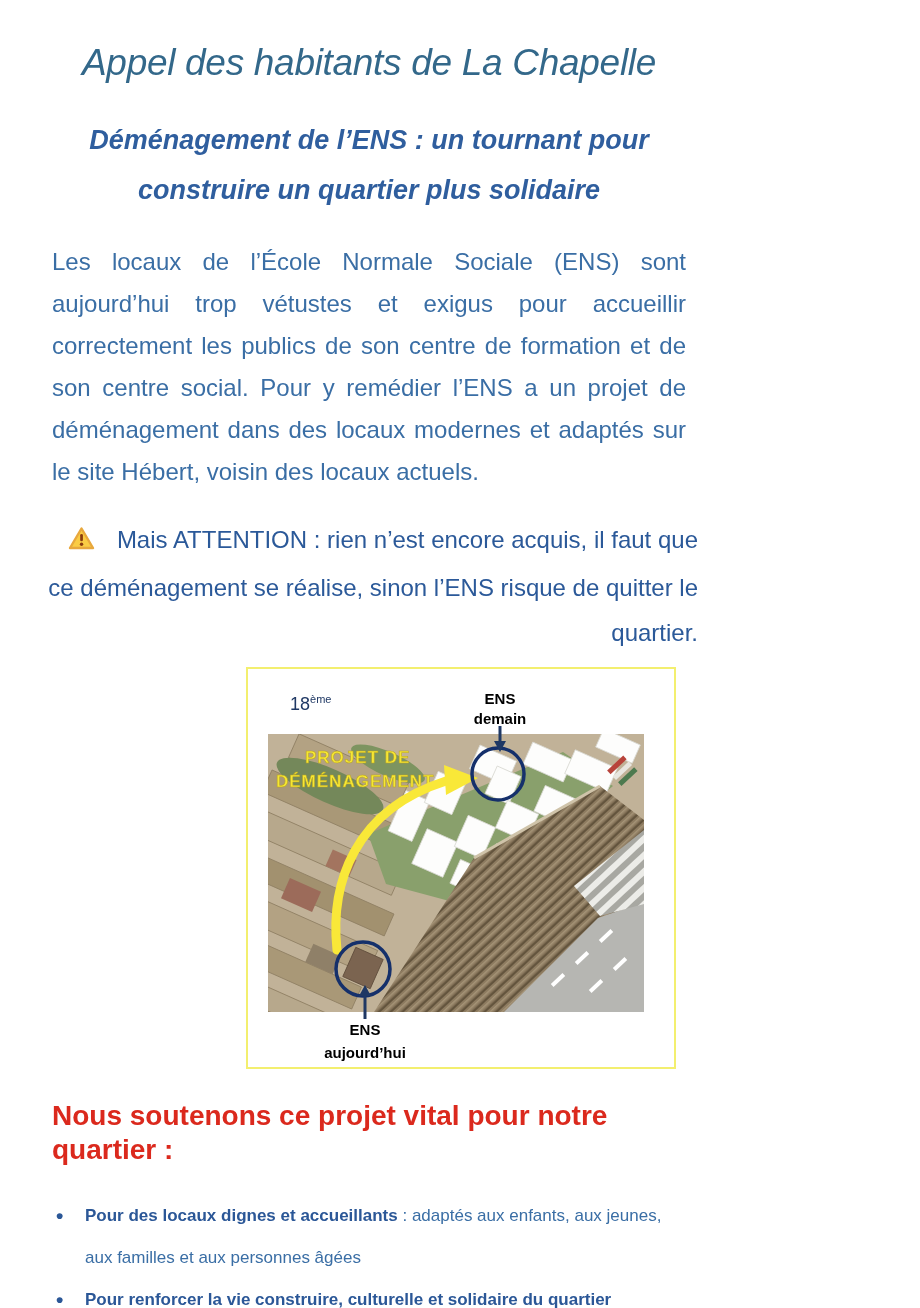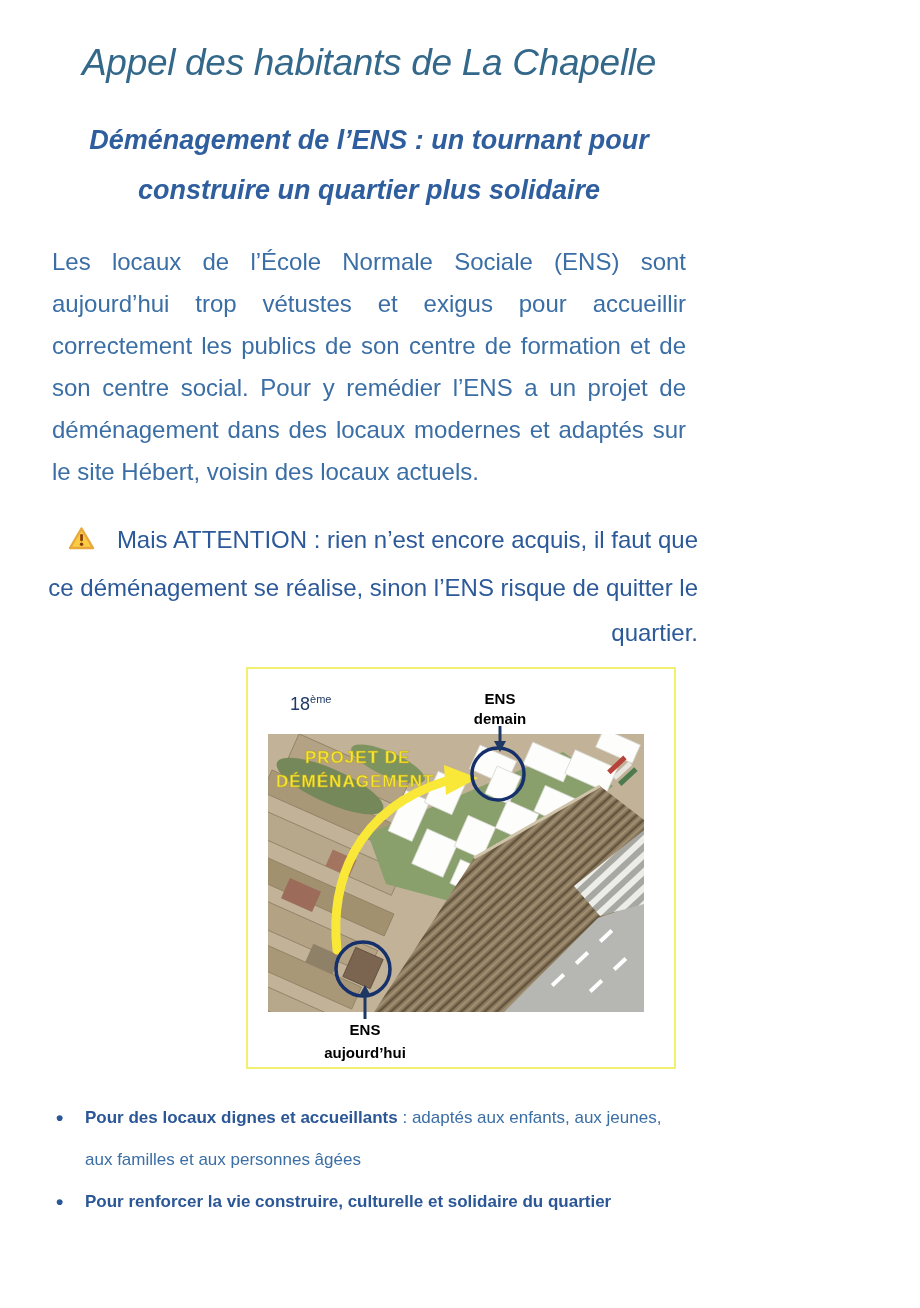--- a/index.html
+++ b/index.html
@@ -184,20 +184,21 @@
       </svg>
     </span>
 
     <div class="lbl lbl-aujourdhui">
       <span>ENS</span><br>
       <span>aujourd’hui</span>
     </div>
 
   </figure>
 
+  <h3 class="support-heading">Nous soutenons ce projet vital pour notre quartier :</h3>
 
   <ul class="bullets">
     <li>
       <span class="bold-lead">Pour des locaux dignes et accueillants</span><span> : adaptés aux enfants, aux jeunes, aux familles et aux personnes âgées</span>
     </li>
     <li>
       <span class="bold-lead">Pour renforcer la vie construire, culturelle et solidaire du quartier</span><span></span>
     </li>
   </ul>
 

